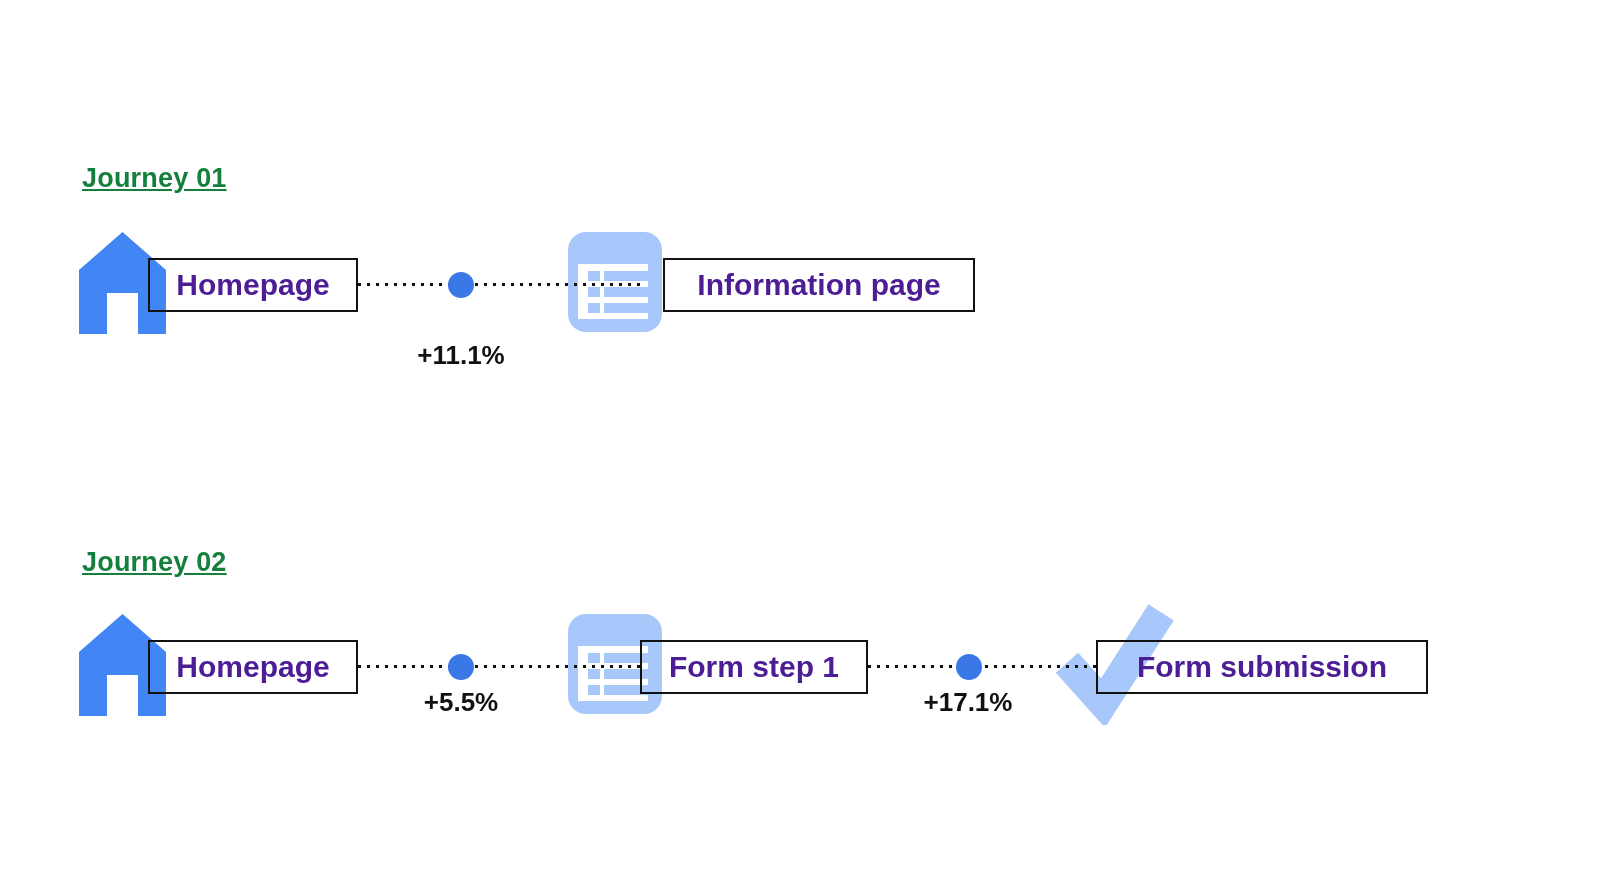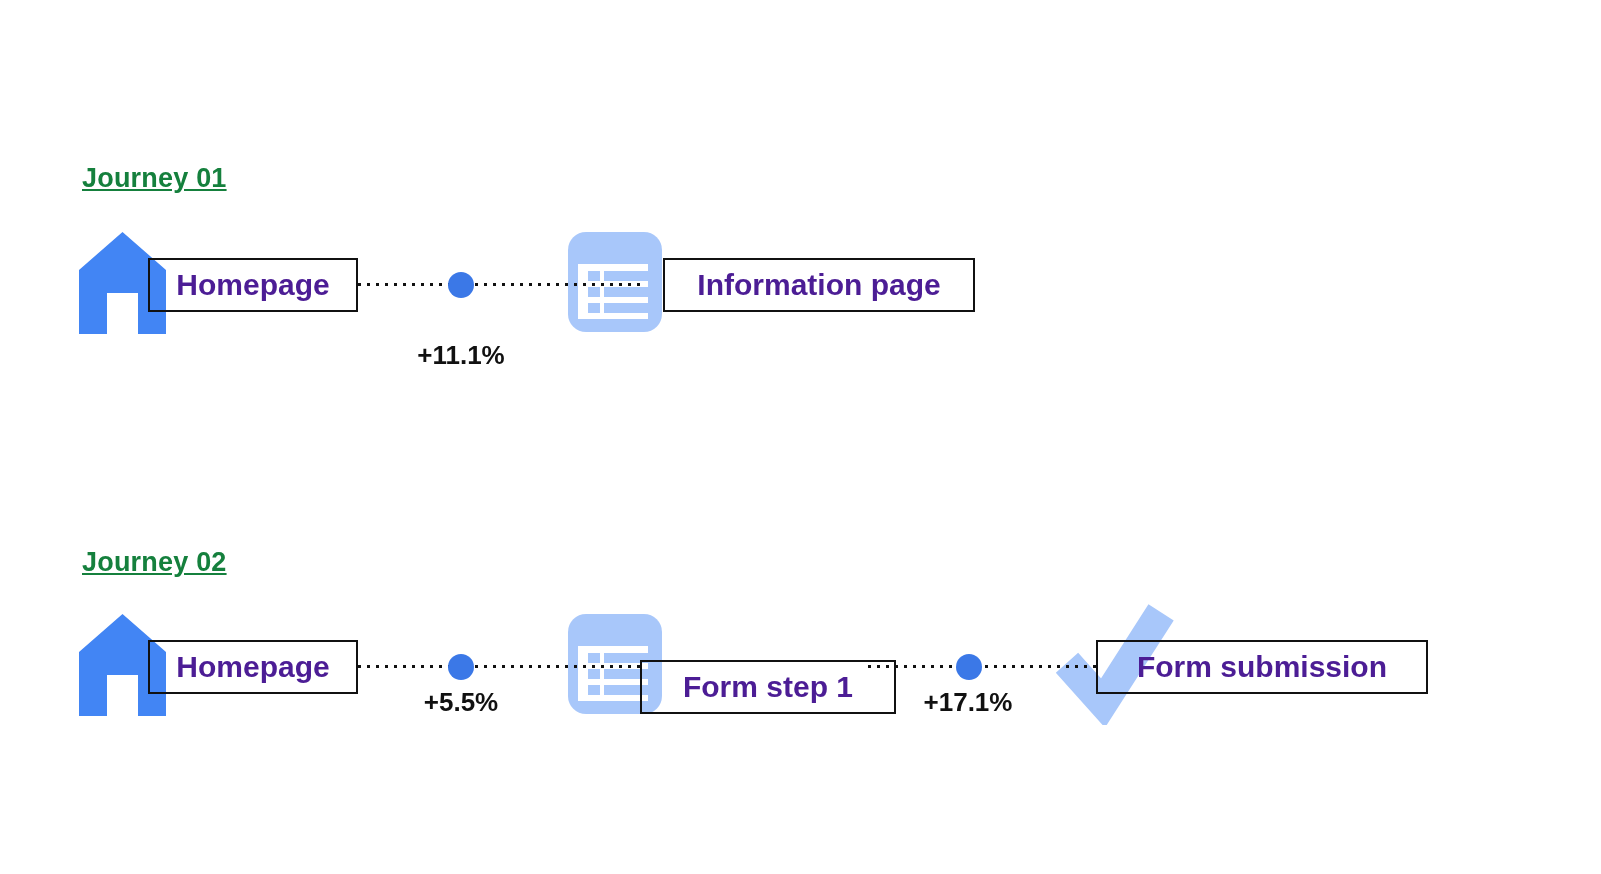--- a/index.html
+++ b/index.html
@@ -28,21 +28,21 @@
     background:transparent;
     display:flex; align-items:center; justify-content:center;
     z-index:4;
   }
   .step-box span {
     font-size:30px; font-weight:700; color:#4c1d95; white-space:nowrap;
   }
   #j1-box1 { left:148px;  top:258px; width:210px; }
   #j1-box2 { left:663px;  top:258px; width:312px; }
   #j2-box1 { left:148px;  top:640px; width:210px; }
-  #j2-box2 { left:640px;  top:660px; width:256px; }
+  #j2-box2 { left:640px;  top:640px; width:228px; }
   #j2-box3 { left:1096px; top:640px; width:332px; }
 
   .dotline {
     position:absolute; height:3px;
     background:repeating-linear-gradient(to right, #111111 0 3px, transparent 3px 9px);
     z-index:3;
   }
   #j1-line1 { left:358px; top:283px; width:282px; }
   #j2-line1 { left:358px; top:665px; width:282px; }
   #j2-line2 { left:868px; top:665px; width:228px; }

